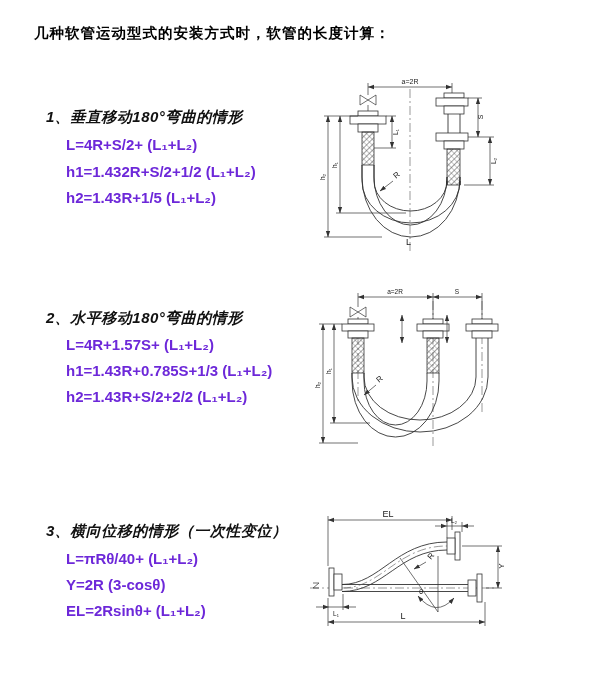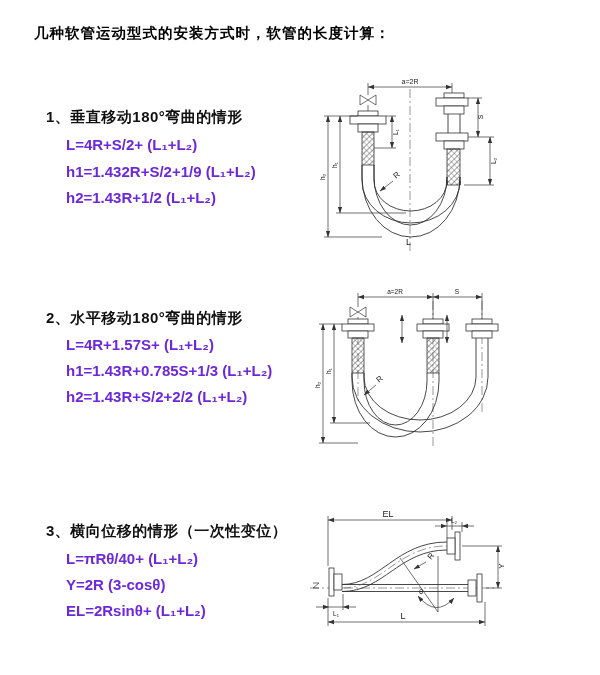--- a/index.html
+++ b/index.html
@@ -6,21 +6,21 @@
   body{
     width:600px;height:675px;background:#ffffff;position:relative;overflow:hidden;
     font-family:"Liberation Sans","DejaVu Sans",sans-serif;color:#1a1a1a;
   }
   .page-title{
     position:absolute;left:34px;top:24px;font-size:14.5px;font-weight:bold;
     letter-spacing:1px;color:#000000;white-space:pre;
   }
   .sec-heading{
     position:absolute;font-size:15px;font-weight:bold;color:#111;
-    letter-spacing:0.5px;white-space:pre;
+    letter-spacing:0.5px;white-space:pre;font-style:italic;
   }
   .formula{
     position:absolute;font-size:15px;font-weight:700;color:#6d28d9;white-space:pre;
   }
   .diagram{position:absolute;}
   .dim{stroke:#333;stroke-width:0.7;fill:none;}
   .hose{stroke:#333;stroke-width:0.9;fill:none;}
   .cl{stroke:#555;stroke-width:0.6;fill:none;stroke-dasharray:9 3 2 3;}
   .part{fill:#ffffff;stroke:#333;stroke-width:0.8;}
   .braid{stroke:#333;stroke-width:0.8;}
@@ -29,22 +29,22 @@
   .dl2{font-size:6.5px;}
   .big{font-size:9px;}
 </style>
 </head>
 <body>
 
 <div class="page-title">几种软管运动型式的安装方式时，软管的长度计算：</div>
 
 <div class="sec-heading" style="left:46px;top:108px">1、垂直移动180°弯曲的情形</div>
 <div class="formula" style="left:66px;top:136px">L=4R+S/2+ (L₁+L₂)</div>
-<div class="formula" style="left:66px;top:163px">h1=1.432R+S/2+1/9 (L₁+L₂)</div>
-<div class="formula" style="left:66px;top:189px">h2=1.43R+1/2 (L₁+L₂)</div>
+<div class="formula" style="left:66px;top:163px">h1=1.432R+S/2+1/2 (L₁+L₂)</div>
+<div class="formula" style="left:66px;top:189px">h2=1.43R+1/5 (L₁+L₂)</div>
 
 <div class="sec-heading" style="left:46px;top:309px">2、水平移动180°弯曲的情形</div>
 <div class="formula" style="left:66px;top:336px">L=4R+1.57S+ (L₁+L₂)</div>
 <div class="formula" style="left:66px;top:362px">h1=1.43R+0.785S+1/3 (L₁+L₂)</div>
 <div class="formula" style="left:66px;top:388px">h2=1.43R+S/2+2/2 (L₁+L₂)</div>
 
 <div class="sec-heading" style="left:46px;top:522px">3、横向位移的情形（一次性变位）</div>
 <div class="formula" style="left:66px;top:550px">L=πRθ/40+ (L₁+L₂)</div>
 <div class="formula" style="left:66px;top:576px">Y=2R (3-cosθ)</div>
 <div class="formula" style="left:66px;top:602px">EL=2Rsinθ+ (L₁+L₂)</div>

